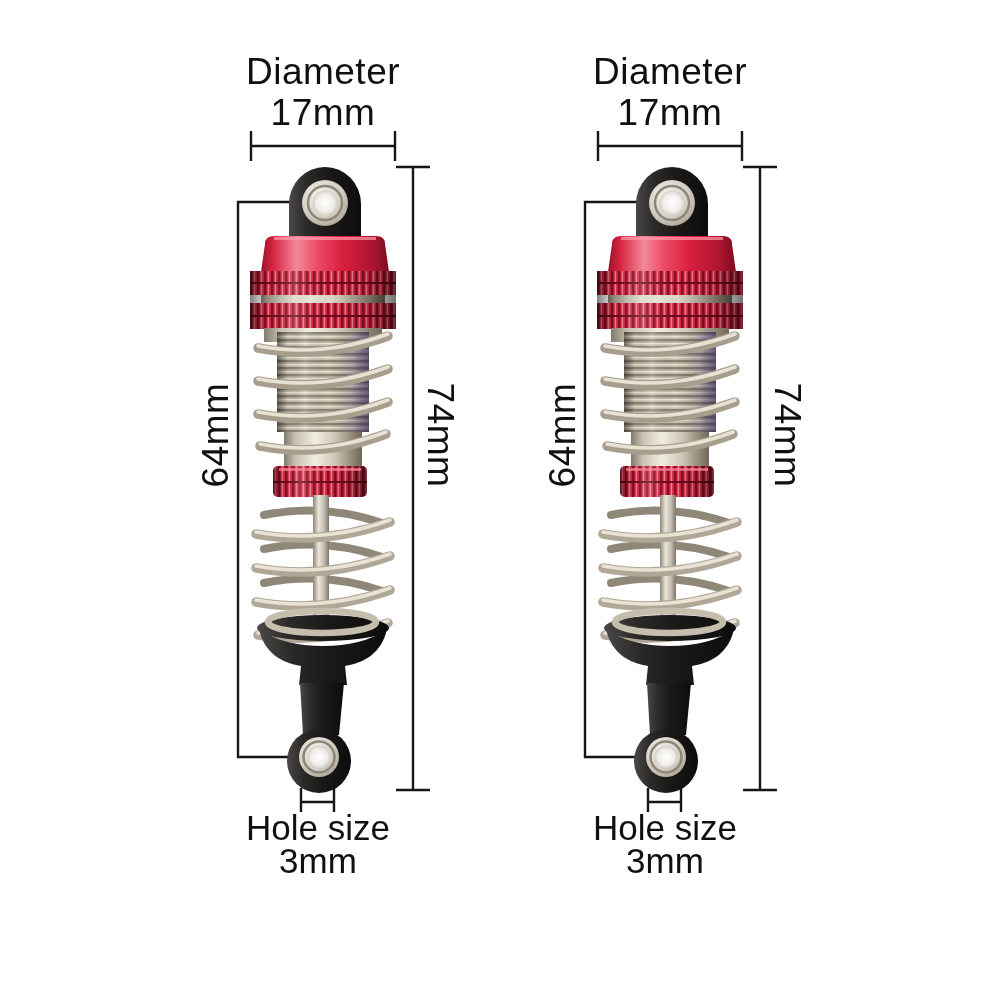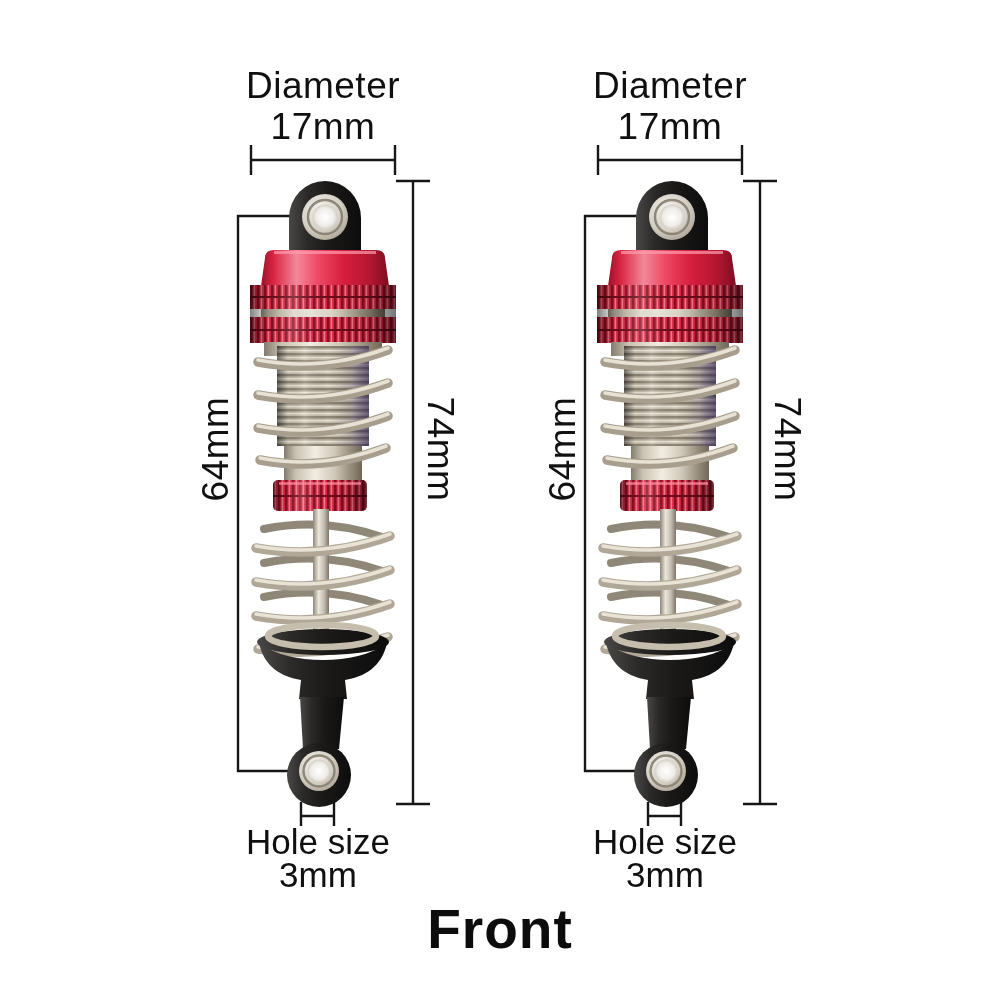--- a/index.html
+++ b/index.html
@@ -1,20 +1,20 @@
 <!DOCTYPE html>
 <html><head>
 <meta charset="utf-8">
 <style>
   html,body{margin:0;padding:0;background:#ffffff;}
   .canvas{
     position:relative;width:1000px;height:1000px;background:#ffffff;overflow:hidden;
     font-family:"Liberation Sans", sans-serif;color:#101010;
   }
-  .unit{position:absolute;top:45px;width:300px;height:845px;margin-top:14px;}
+  .unit{position:absolute;top:45px;width:300px;height:845px;}
   .unit-left{left:180px;}
   .unit-right{left:527px;}
   .unit svg.art{position:absolute;left:0;top:0;}
   .lbl{color:#101010;}
   .diam-label{
     position:absolute;left:23px;top:6px;width:240px;text-align:center;
     font-size:37px;line-height:41px;letter-spacing:.5px;
   }
   .diam-label .line{display:block;white-space:nowrap;}
   .rot-ccw{
@@ -224,14 +224,13 @@
       <span class="line">17mm</span>
     </div>
     <div class="lbl rot-ccw">64mm</div>
     <div class="lbl rot-cw">74mm</div>
     <div class="lbl hole-label">
       <span class="line">Hole size</span>
       <span class="line">3mm</span>
     </div>
   </div>
 
-  <div class="front-label">Front</div>
 </div>
 
 </body></html>

